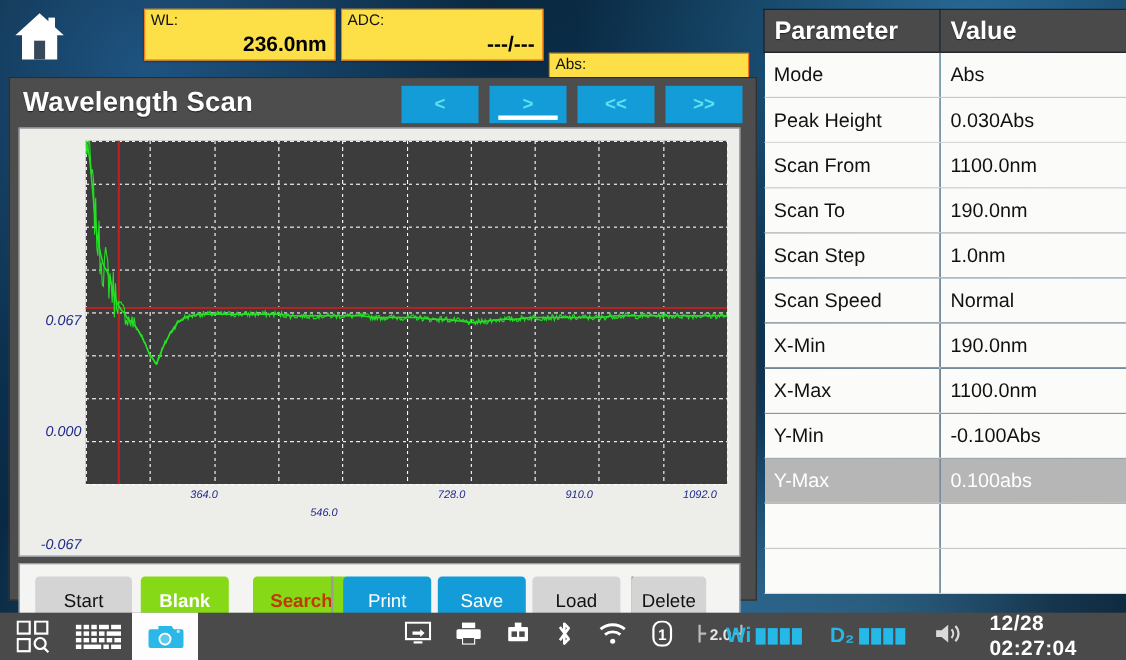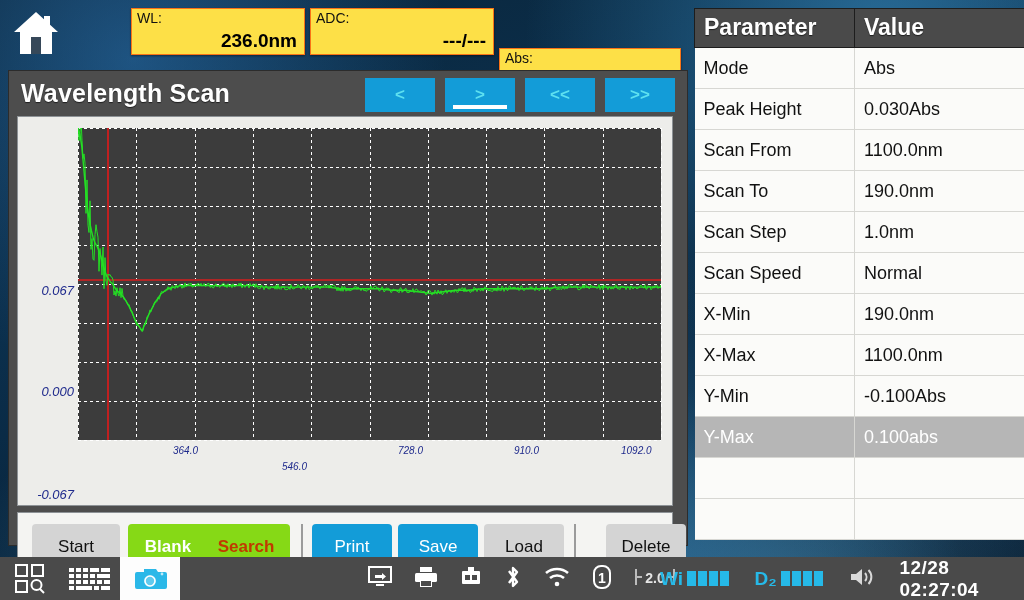--- a/index.html
+++ b/index.html
@@ -165,27 +165,27 @@
     <div class="xlab" style="left:155px;top:328px;">364.0</div>
     <div class="xlab" style="left:264px;top:328px;margin-top:16px;">546.0</div>
     <div class="xlab" style="left:380px;top:328px;">728.0</div>
     <div class="xlab" style="left:496px;top:328px;">910.0</div>
     <div class="xlab" style="left:603px;top:328px;">1092.0</div>
   </div>
 
   <div id="btnbar">
     <button class="abtn" id="b1" style="left: 110px; width: 80px; background: rgb(134, 217, 22); color: rgb(255, 255, 255); font-weight: bold;">Blank</button>
     <button class="abtn" id="b0" style="left: 14px; width: 88px; background: rgb(212, 212, 212); color: rgb(17, 17, 17);">Start</button>
-    <button class="abtn" id="b2" style="left: 184px; width: 88px; background: rgb(134, 217, 22); color: rgb(192, 58, 0); font-weight: bold;">Search</button>
+    <button class="abtn" id="b2" style="left: 212px; width: 88px; background: rgb(134, 217, 22); color: rgb(192, 58, 0); font-weight: bold;">Search</button>
     <div class="sep" style="left:283px;"></div>
     <button class="abtn" id="b3" style="left: 294px; width: 80px; background: rgb(19, 156, 216); color: rgb(255, 255, 255);">Print</button>
     <button class="abtn" id="b4" style="left: 380px; width: 80px; background: rgb(19, 156, 216); color: rgb(255, 255, 255);">Save</button>
     <button class="abtn" id="b5" style="left: 466px; width: 80px; background: rgb(212, 212, 212); color: rgb(17, 17, 17);">Load</button>
     <div class="sep" style="left:556px;"></div>
-    <button class="abtn" id="b6" style="left: 588px; width: 80px; background: rgb(212, 212, 212); color: rgb(17, 17, 17);">Delete</button>
+    <button class="abtn" id="b6" style="left: 556px; width: 68px; background: rgb(212, 212, 212); color: rgb(17, 17, 17);">Delete</button>
   </div>
 </div>
 
 <div id="setup-panel">
   <table id="setup-table">
     <thead>
       <tr>
         <th class="col-p">Parameter</th>
         <th class="col-v">Value</th>
       </tr>

